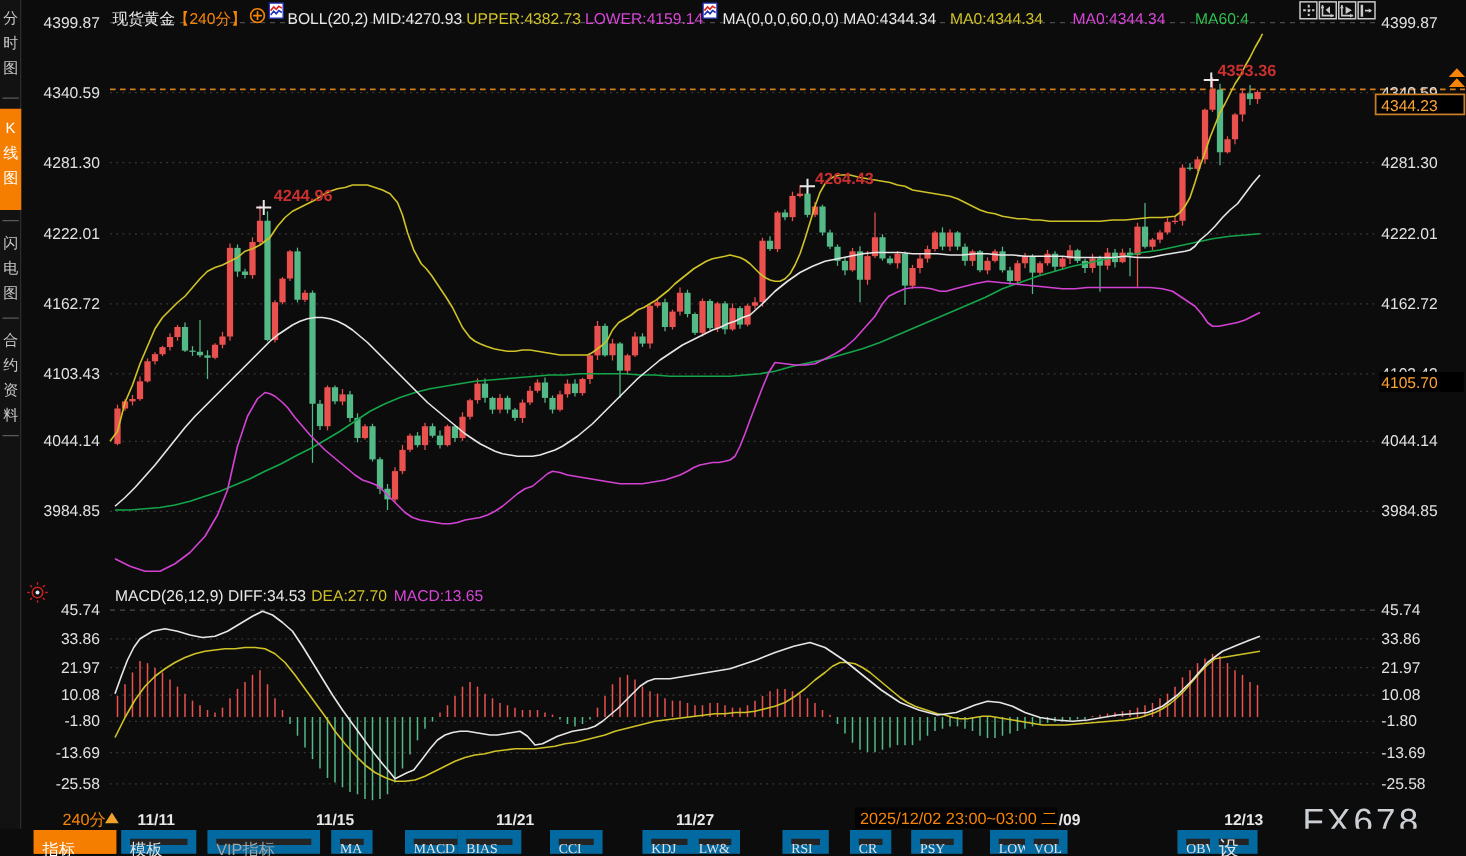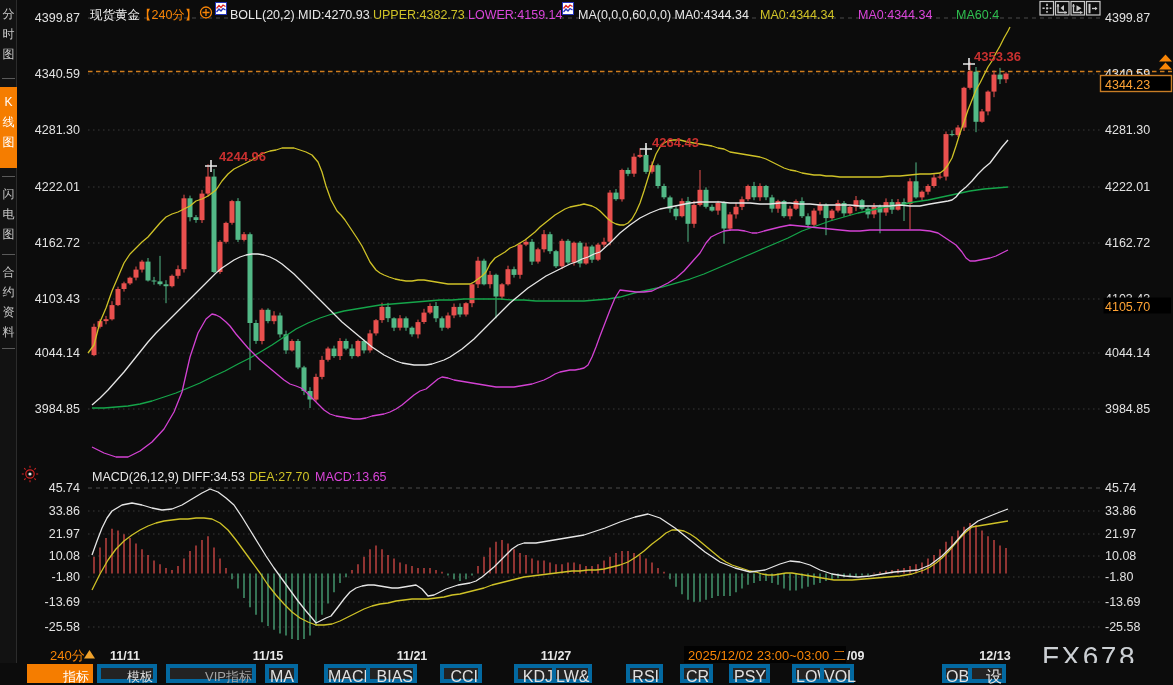--- a/index.html
+++ b/index.html
@@ -4,24 +4,24 @@
 *{margin:0;padding:0;box-sizing:border-box}
 html,body{width:1173px;height:685px;background:#0c0c0c;overflow:hidden;font-family:"Liberation Sans",sans-serif}
 #wrap{position:relative;width:1173px;height:685px}
 #svgc{position:absolute;left:0;top:0}
 #side{position:absolute;left:0;top:0;width:17px;height:685px;background:#121212;border-right:1px solid #2c2c2c}
 .si{position:absolute;left:0;width:17px;color:#c8c8c8;font-size:12px;line-height:20px;text-align:center}
 .si span{display:block}
 .div{position:absolute;left:2px;width:13px;height:1px;background:#5a5a5a}
 .siact{background:#f57d00;color:#fff}
 #tabbar{position:absolute;left:0;top:663px;width:1173px;height:22px;background:#0c0c0c}
-.tab{position:absolute;top:1px;height:19px;background:#232323;border:4px solid #0369a1;color:#e0e0e0;font-size:13px;text-align:right;line-height:17px}
+.tab{position:absolute;top:1px;height:19px;background:#232323;border:7px solid #0369a1;color:#e0e0e0;font-size:13px;text-align:left;line-height:17px}
 .tab.act{background:#f57d00;border-color:#f57d00;color:#fff}
 .tab.vip{color:#a3a3a3}
-.tab.mono{font-family:Liberation Sans, sans-serif;font-size:16px}
+.tab.mono{font-family:Liberation Serif, serif;font-size:11px}
 .tab.mono2{font-size:16px}
 </style></head>
 <body>
 <div id="wrap">
 <div id="svgc"><svg width="1173" height="685" viewBox="0 0 1173 685" font-family="Liberation Sans, sans-serif">
 <rect width="1173" height="685" fill="#0c0c0c"></rect>
 <line x1="88" y1="18" x2="1100" y2="18" stroke="#4a4a4a" stroke-width="1" stroke-dasharray="4,4"></line>
 <line x1="88" y1="74" x2="1100" y2="74" stroke="#383838" stroke-width="1" stroke-dasharray="1.5,3.5"></line>
 <line x1="88" y1="130" x2="1100" y2="130" stroke="#383838" stroke-width="1" stroke-dasharray="1.5,3.5"></line>
 <line x1="88" y1="187" x2="1100" y2="187" stroke="#383838" stroke-width="1" stroke-dasharray="1.5,3.5"></line>

